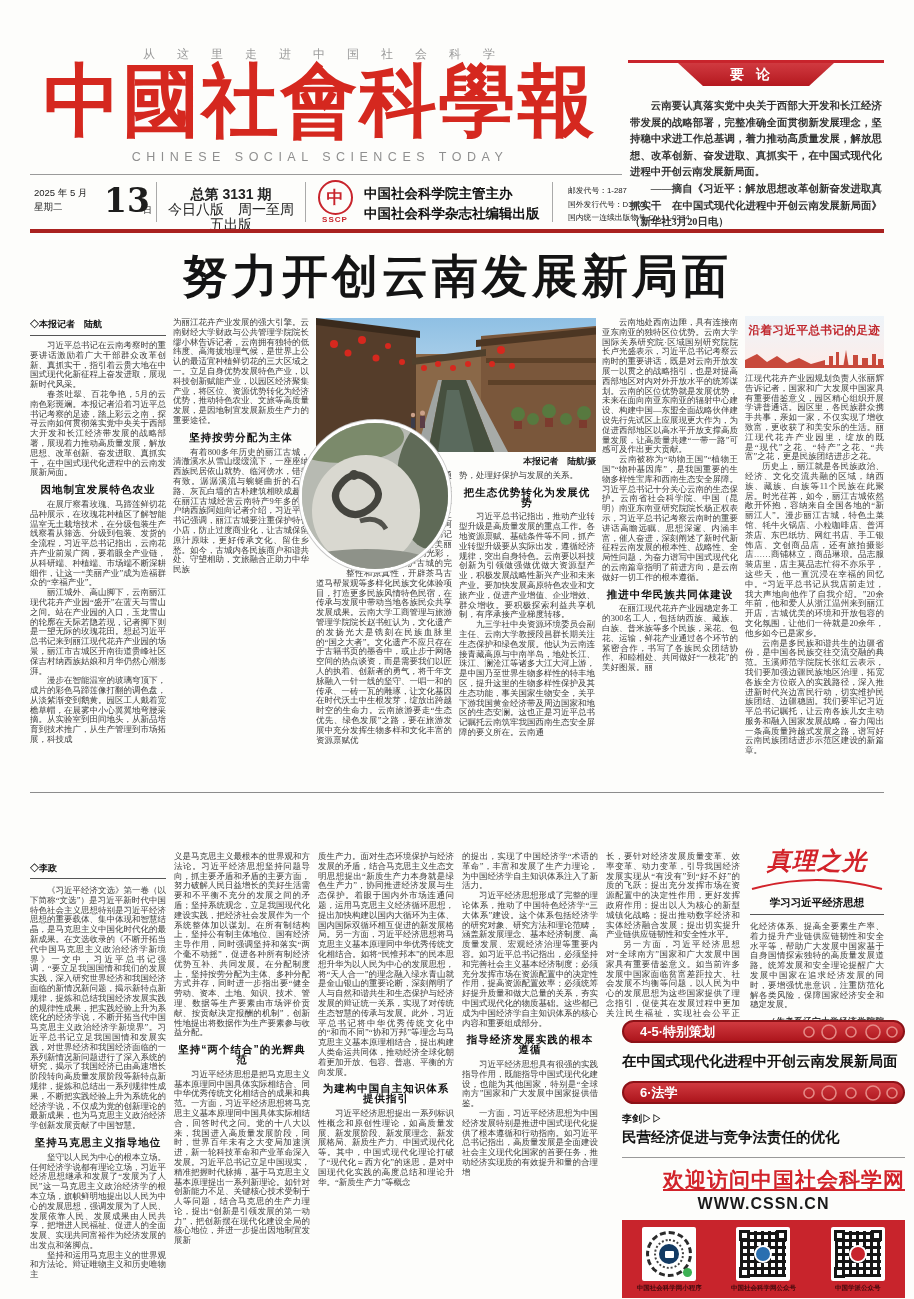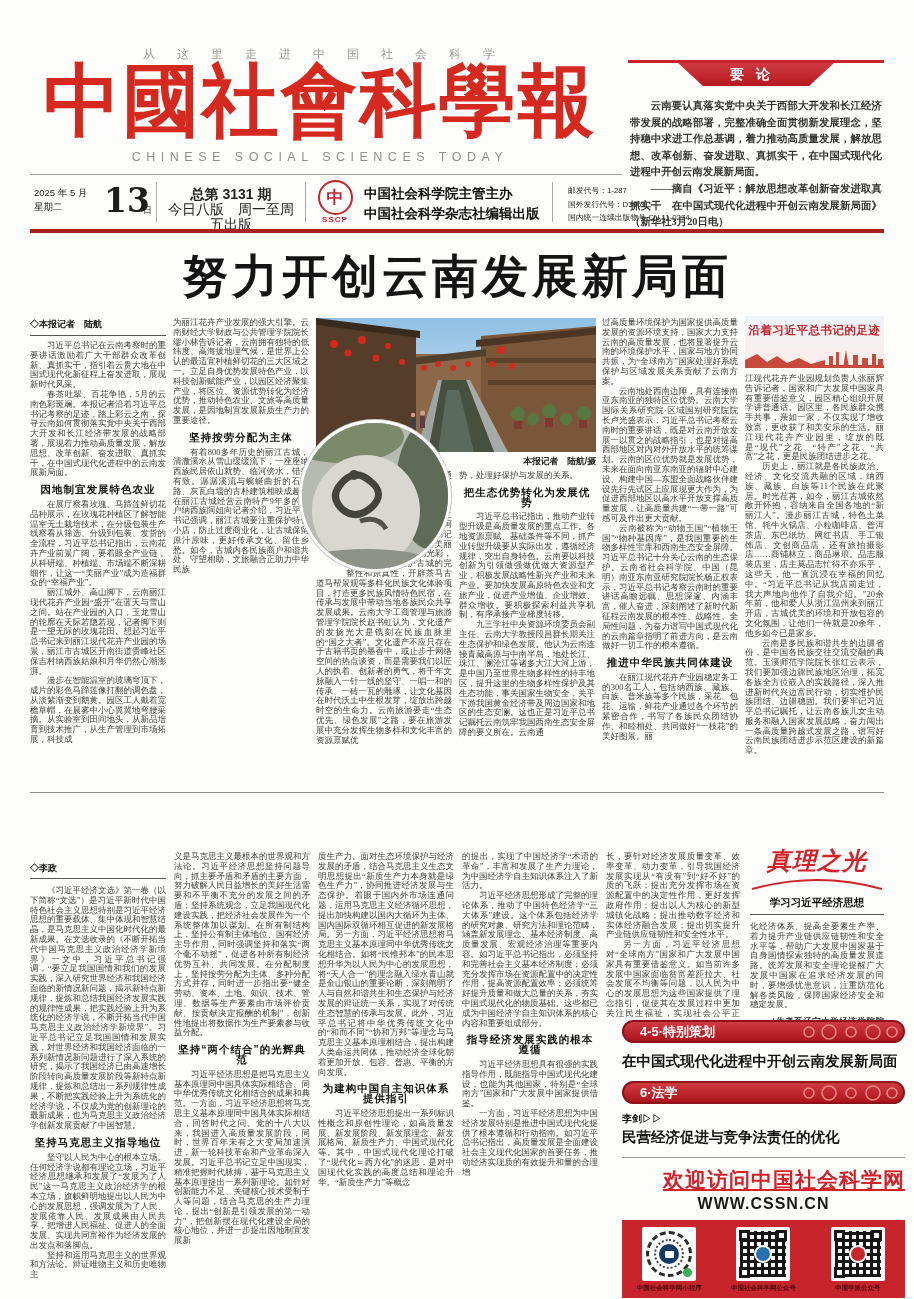--- a/index.html
+++ b/index.html
@@ -197,21 +197,20 @@
       <div class="spacer-l"></div>
       <div class="para cont">共同体建设。多年来，通过提升文化遗产保护水平、改善人居旅游环境，丽江古城走出了一条持续、健康的发展之路。丽江古城区区长阿辉表示，习近平总书记的重要指示让这座美丽的古城焕发出新的光彩，我们将努力维护古城的完整性和原真性，开辟茶马古道马帮景观等多样化民族文化体验项目，打造更多民族风情特色民宿，在传承与发展中带动当地各族民众共享发展成果。云南大学工商管理与旅游管理学院院长赵书虹认为，文化遗产的发扬光大是镌刻在民族血脉里的“国之大者”。文化遗产不应只存在于古籍书页的墨香中，或止步于网络空间的热点谈资，而是需要我们以匠人的执着、创新者的勇气，将千年文脉融入一针一线的坚守、一唱一和的传承、一砖一瓦的雕琢，让文化基因在时代沃土中生根发芽，绽放出跨越时空的生命力。云南旅游要走“生态优先、绿色发展”之路，要在旅游发展中充分发挥生物多样和文化丰富的资源禀赋优</div>
     </div>
   <div class="col a1c4">
       <div class="para cont">势，处理好保护与发展的关系。</div>
       <div class="subhead">把生态优势转化为发展优势</div>
       <div class="para">习近平总书记指出，推动产业转型升级是高质量发展的重点工作。各地资源禀赋、基础条件等不同，抓产业转型升级要从实际出发，遵循经济规律，突出自身特色。云南要以科技创新为引领做强做优做大资源型产业，积极发展战略性新兴产业和未来产业。要加快发展高原特色农业和文旅产业，促进产业增值、企业增效、群众增收。要积极探索利益共享机制，有序承接产业梯度转移。</div>
       <div class="para">九三学社中央资源环境委员会副主任、云南大学教授段昌群长期关注生态保护和绿色发展。他认为云南连接青藏高原与中南半岛，地处长江、珠江、澜沧江等诸多大江大河上游，是中国乃至世界生物多样性的特丰地区，提升这里的生物多样性保护及其生态功能，事关国家生物安全，关乎下游我国黄金经济带及周边国家和地区的生态安澜。这也正是习近平总书记嘱托云南筑牢我国西南生态安全屏障的要义所在。云南通</div>
     </div>
   <div class="col a1c5">
-      <div class="para cont">过高质量环境保护为国家提供高质量发展的资源环境支持，国家大力支持云南的高质量发展，也将显著提升云南的环境保护水平，国家与地方协同共振，为“全球南方”国家处理好系统保护与区域发展关系贡献了云南方案。</div>
       <div class="para">云南地处西南边陲，具有连接南亚东南亚的独特区位优势。云南大学国际关系研究院·区域国别研究院院长卢光盛表示，习近平总书记考察云南时的重要讲话，既是对云南开放发展一以贯之的战略指引，也是对提高西部地区对内对外开放水平的统筹谋划。云南的区位优势就是发展优势，未来在面向南亚东南亚的辐射中心建设、构建中国—东盟全面战略伙伴建设先行先试区上应展现更大作为，为促进西部地区以高水平开放支撑高质量发展，让高质量共建“一带一路”可感可及作出更大贡献。</div>
       <div class="para">云南被称为“动物王国”“植物王国”“物种基因库”，是我国重要的生物多样性宝库和西南生态安全屏障。习近平总书记十分关心云南的生态保护。云南省社会科学院、中国（昆明）南亚东南亚研究院院长杨正权表示，习近平总书记考察云南时的重要讲话高瞻远瞩、思想深邃、内涵丰富，催人奋进，深刻阐述了新时代新征程云南发展的根本性、战略性、全局性问题，为奋力谱写中国式现代化的云南篇章指明了前进方向，是云南做好一切工作的根本遵循。</div>
       <div class="subhead">推进中华民族共同体建设</div>
       <div class="para">在丽江现代花卉产业园稳定务工的300名工人，包括纳西族、藏族、白族、普米族等多个民族，采花、包花、运输，鲜花产业通过各个环节的紧密合作，书写了各族民众团结协作、和睦相处、共同做好“一枝花”的美好图景。丽</div>
     </div>
 
   <div class="photo1">
     <svg viewBox="0 0 280 134" preserveAspectRatio="none" width="100%" height="100%">
       <defs>
         <linearGradient id="sky" x1="0" y1="0" x2="0" y2="1">

